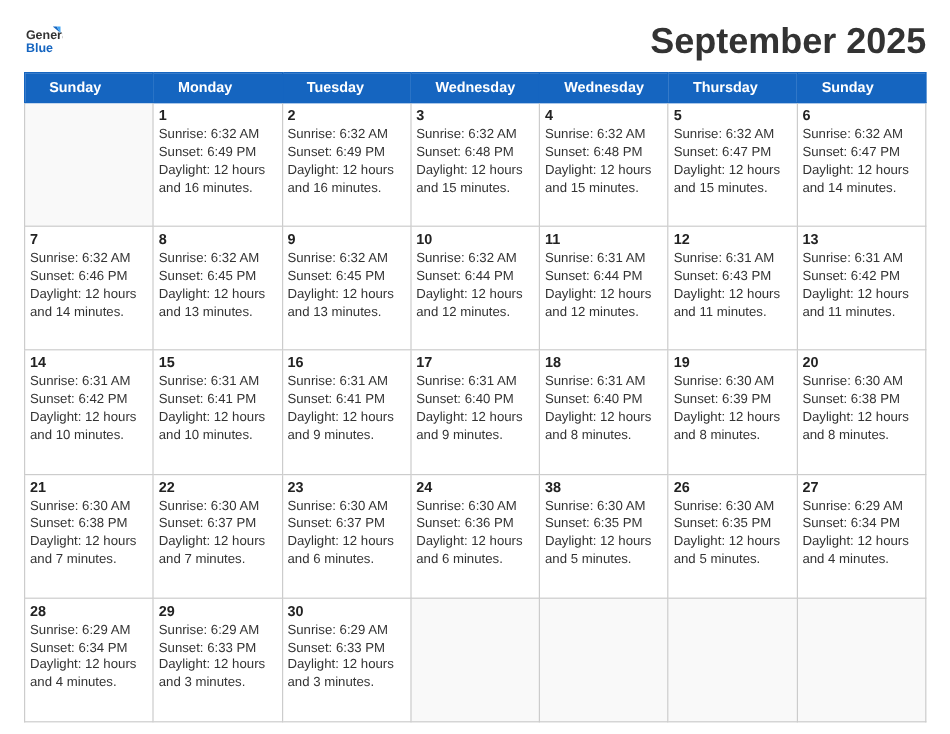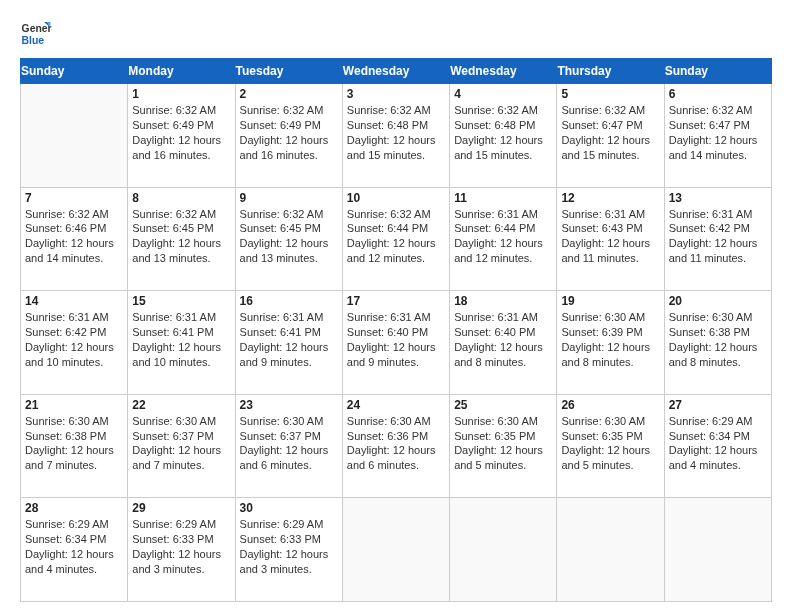--- a/index.html
+++ b/index.html
@@ -49,21 +49,21 @@
       border-collapse: collapse;
       width: 100%;
       flex: 1;
       table-layout: fixed;
     }
     .calendar th {
       background: #1565c0;
       color: #fff;
       font-size: 12px;
       font-weight: bold;
-      padding: 5px 0;
+      padding: 5px 20px;
       text-align: left;
       border: 1px solid #1565c0;
     }
     .calendar td {
       border: 1px solid #ccc;
       vertical-align: top;
       padding: 3px 4px;
       font-size: 9.5px;
       color: #333;
       height: 88px;
@@ -91,20 +91,21 @@
   <div class="header-row">
     <div class="logo">
       <svg class="logo-icon" viewBox="0 0 40 40">
         <text x="2" y="18" font-size="13" font-weight="bold" fill="#333" font-family="Arial">General</text>
         <text x="2" y="32" font-size="13" font-weight="bold" fill="#1565c0" font-family="Arial">Blue</text>
         <polygon points="30,5 38,12 34,5" fill="#1565c0"></polygon>
         <polygon points="34,5 38,12 38,5" fill="#42a5f5"></polygon>
       </svg>
     </div>
     <div class="title-area">
+      <div class="month-title">September 2025</div>
     </div>
   </div>
 
   <table class="calendar">
     <thead>
       <tr>
         <th>Sunday</th>
         <th>Monday</th>
         <th>Tuesday</th>
         <th>Wednesday</th>
@@ -284,21 +285,21 @@
 and 6 minutes.</div>
           </td>
           <td>
             <span class="day-num">24</span>
             <div class="day-info" style="white-space: pre-line;">Sunrise: 6:30 AM
 Sunset: 6:36 PM
 Daylight: 12 hours
 and 6 minutes.</div>
           </td>
           <td>
-            <span class="day-num">25</span>
+            <span class="day-num">38</span>
             <div class="day-info" style="white-space: pre-line;">Sunrise: 6:30 AM
 Sunset: 6:35 PM
 Daylight: 12 hours
 and 5 minutes.</div>
           </td>
           <td>
             <span class="day-num">26</span>
             <div class="day-info" style="white-space: pre-line;">Sunrise: 6:30 AM
 Sunset: 6:35 PM
 Daylight: 12 hours

